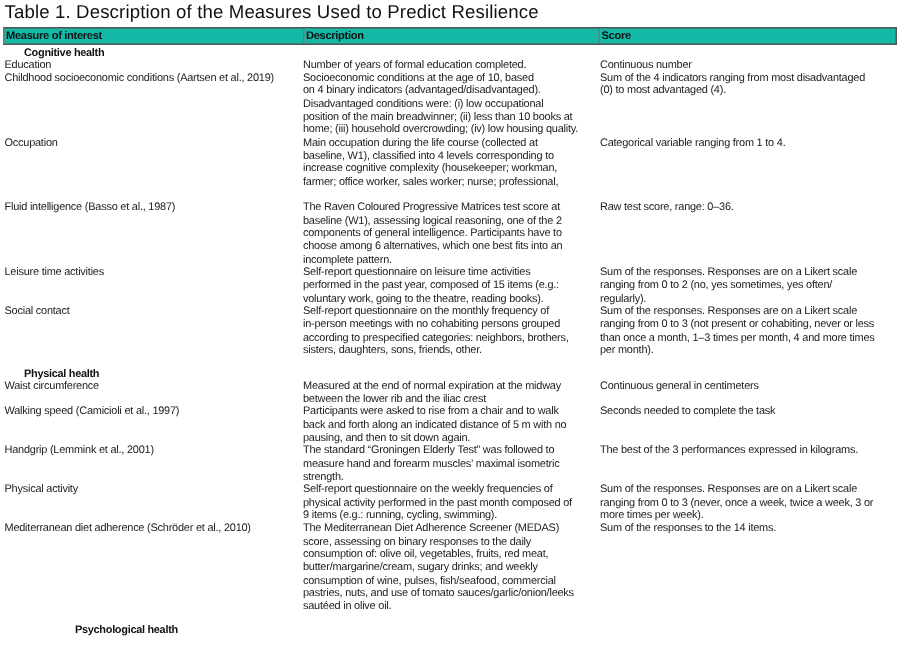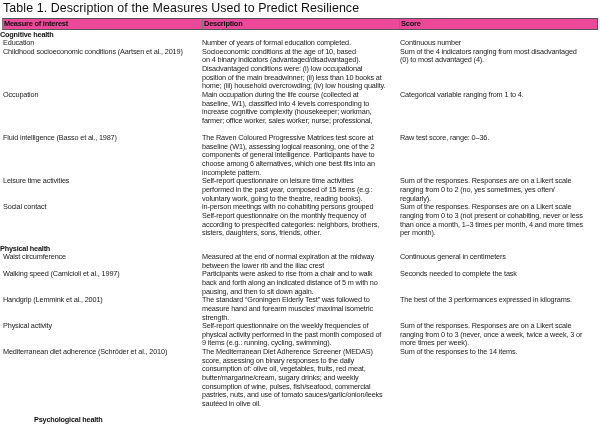--- a/index.html
+++ b/index.html
@@ -10,35 +10,35 @@
     position: relative;
   }
   .title {
     position: absolute; left: 3px; top: 1px;
     font-family: "Liberation Sans", sans-serif;
     font-weight: normal; font-size: 12.4px; letter-spacing: 0.1px;
     color: #111; white-space: nowrap;
   }
   .header {
     position: absolute; left: 2px; top: 18px; width: 594px; height: 10px;
-    background: #ec4899;
+    background: #14b8a6;
     border-top: 1.5px solid #555; border-bottom: 1.5px solid #555;
     border-left: 1px solid #777; border-right: 1.5px solid #555;
   }
   .hcell {
     position: absolute; top: -1px;
     font-size: 7.4px; font-weight: bold; letter-spacing: -0.2px;
     white-space: nowrap; line-height: 11px;
   }
   .hsep {
     position: absolute; top: 0; width: 1px; height: 10px; background: #777;
   }
   .rows { position: absolute; left: 0; top: 30px; width: 600px; }
   .section {
-    position: absolute; left: 0;
+    position: absolute; left: 16px;
     font-size: 7.3px; font-weight: bold; letter-spacing: -0.2px;
     white-space: nowrap; line-height: 9px;
   }
   .row { position: absolute; left: 0; width: 600px; }
   .c1, .c2, .c3 {
     position: absolute; top: 0;
     font-size: 7.3px; line-height: 8.65px; letter-spacing: -0.15px;
     color: #222;
   }
   .c1 { left: 3px; width: 195px; white-space: nowrap; }
@@ -118,22 +118,22 @@
       </div>
       <div class="c3">
         <span class="line">Sum of the responses. Responses are on a Likert scale</span>
         <span class="line">ranging from 0 to 2 (no, yes sometimes, yes often/</span>
         <span class="line">regularly).</span>
       </div>
     </div>
     <div class="row" style="top: 173.35px;">
       <div class="c1">Social contact</div>
       <div class="c2">
+        <span class="line">Self-report questionnaire on the monthly frequency of</span>
         <span class="line">in-person meetings with no cohabiting persons grouped</span>
-        <span class="line">Self-report questionnaire on the monthly frequency of</span>
         <span class="line">according to prespecified categories: neighbors, brothers,</span>
         <span class="line">sisters, daughters, sons, friends, other.</span>
       </div>
       <div class="c3">
         <span class="line">Sum of the responses. Responses are on a Likert scale</span>
         <span class="line">ranging from 0 to 3 (not present or cohabiting, never or less</span>
         <span class="line">than once a month, 1–3 times per month, 4 and more times</span>
         <span class="line">per month).</span>
       </div>
     </div>

